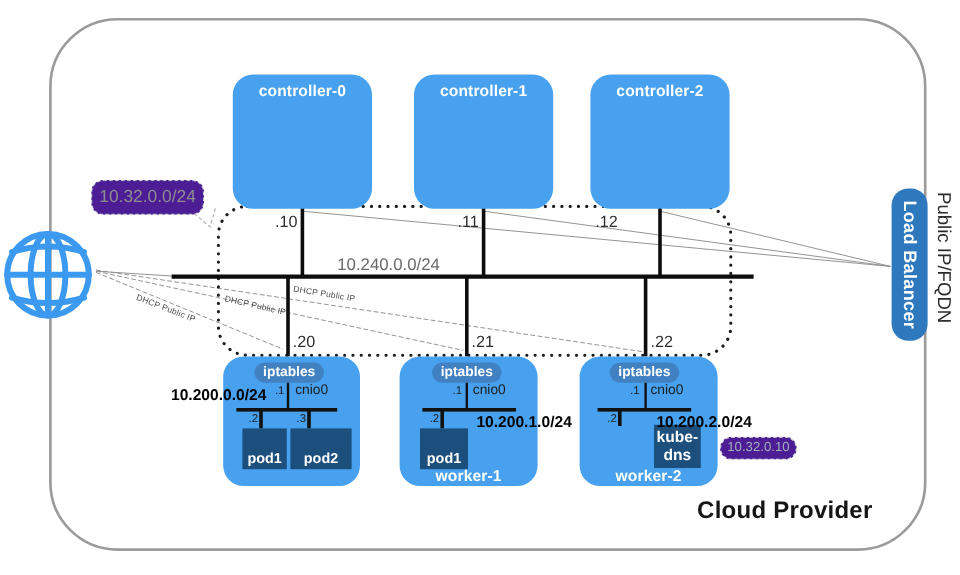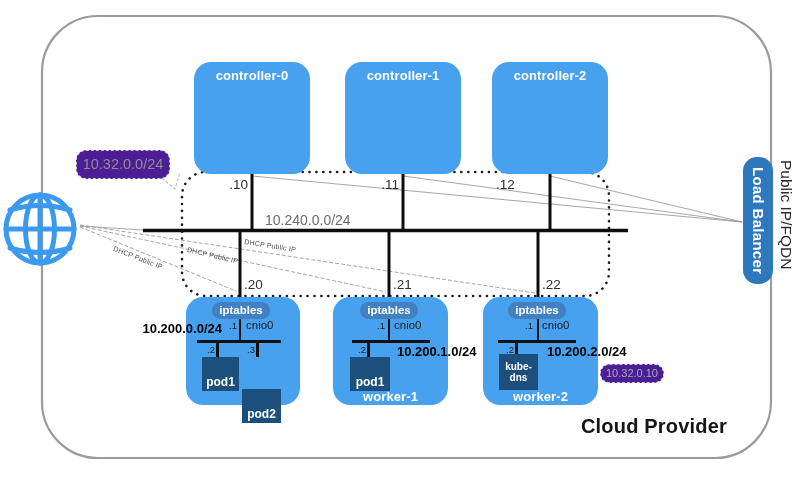--- a/index.html
+++ b/index.html
@@ -18,21 +18,21 @@
   }
   .pill{
     position:absolute;background:#4181c2;border-radius:9px;color:#fff;
     font-weight:bold;font-size:11.5px;text-align:center;line-height:17px;height:17px;
   }
   .pod{
     position:absolute;background:#1d4f7d;color:#fff;font-weight:bold;font-size:12px;
     display:flex;justify-content:center;align-items:flex-end;padding-bottom:2px;
     box-sizing:border-box;text-align:center;
   }
-  .pod.dns{align-items:center;line-height:1.15;font-size:10px;padding-bottom:0;overflow-wrap:break-word;word-break:break-word;}
+  .pod.dns{align-items:center;line-height:1.15;font-size:13px;padding-bottom:0;overflow-wrap:break-word;word-break:break-word;margin-left:46px;}
   .wire{position:absolute;background:#111;}
   .iplabel{position:absolute;font-size:13.5px;color:#2e2e2e;}
   .tinylabel{position:absolute;font-size:9.5px;color:#1d1d1d;}
   .subnet-bold{position:absolute;font-size:13px;font-weight:bold;color:#000;white-space:nowrap;}
   .bubble{
     position:absolute;background:#4c1d95;border:1.5px dashed #c0c6cb;border-radius:10px;
     color:#8e8e8e;text-align:center;box-sizing:border-box;
   }
   .dhcp{
     position:absolute;font-size:7px;color:#4a4a4a;white-space:nowrap;
@@ -121,21 +121,21 @@
 
   <div class="wire" style="left:387.5px;top:319px;width:2.5px;height:22px;"></div>
   <div class="wire" style="left:352px;top:340px;width:78px;height:2.5px;"></div>
   <div class="wire" style="left:367px;top:342px;width:2.5px;height:15px;"></div>
 
   <div class="wire" style="left:536.5px;top:319px;width:2.5px;height:22px;"></div>
   <div class="wire" style="left:498px;top:340px;width:78px;height:2.5px;"></div>
   <div class="wire" style="left:515px;top:342px;width:2.5px;height:13px;"></div>
 
   <div class="pod" style="left:202px;top:357px;width:37px;height:34px;">pod1</div>
-  <div class="pod" style="left:242px;top:357px;width:39px;height:34px;margin-top:32px;">pod2</div>
+  <div class="pod" style="left:242px;top:357px;width:51px;height:34px;">pod2</div>
   <div class="pod" style="left:350px;top:357px;width:40px;height:34px;">pod1</div>
   <div class="pod dns" style="left:499px;top:354px;width:39px;height:36px;">kube-dns</div>
 
   <div class="node-name" style="left:333px;top:389px;width:115px;">worker-1</div>
   <div class="node-name" style="left:483px;top:389px;width:115px;">worker-2</div>
 
   <div class="iplabel" style="left:198px;top:177px;width:50px;text-align:right;">.10</div>
   <div class="iplabel" style="left:349px;top:177px;width:50px;text-align:right;">.11</div>
   <div class="iplabel" style="left:496px;top:177px;width:50px;">.12</div>
   <div class="iplabel" style="left:244px;top:277px;width:40px;">.20</div>
@@ -151,21 +151,21 @@
 
   <div class="tinylabel" style="left:203px;top:344px;width:12px;text-align:right;">.2</div>
   <div class="tinylabel" style="left:243px;top:344px;width:12px;text-align:right;">.3</div>
   <div class="tinylabel" style="left:354px;top:344px;width:12px;text-align:right;">.2</div>
   <div class="tinylabel" style="left:502px;top:344px;width:12px;text-align:right;">.2</div>
 
   <div class="subnet-bold" style="left:134px;top:321px;width:88px;text-align:right;">10.200.0.0/24</div>
   <div class="subnet-bold" style="left:397px;top:344px;">10.200.1.0/24</div>
   <div class="subnet-bold" style="left:547px;top:344px;">10.200.2.0/24</div>
 
-  <div class="net-label" style="left:265px;top:212px;">10.240.0.0/24</div>
+  <div class="net-label" style="left:281px;top:212px;">10.240.0.0/24</div>
   <div class="bubble" style="left:76px;top:150px;width:94px;height:29px;font-size:14.5px;line-height:26px;">10.32.0.0/24</div>
   <div class="bubble" style="left:552px;top:364px;width:64px;height:19px;font-size:11px;line-height:16px;color:#9fadb8;margin-left:48px;">10.32.0.10</div>
 
   <div class="dhcp" style="left:115px;top:245px;transform:rotate(21deg);">DHCP Public IP</div>
   <div class="dhcp" style="left:188px;top:246px;transform:rotate(13deg);">DHCP Public IP</div>
   <div class="dhcp" style="left:245px;top:238px;transform:rotate(9deg);">DHCP Public IP</div>
 
   <div class="lb">
     <span class="vtext lb-label">Load Balancer</span>
   </div>

